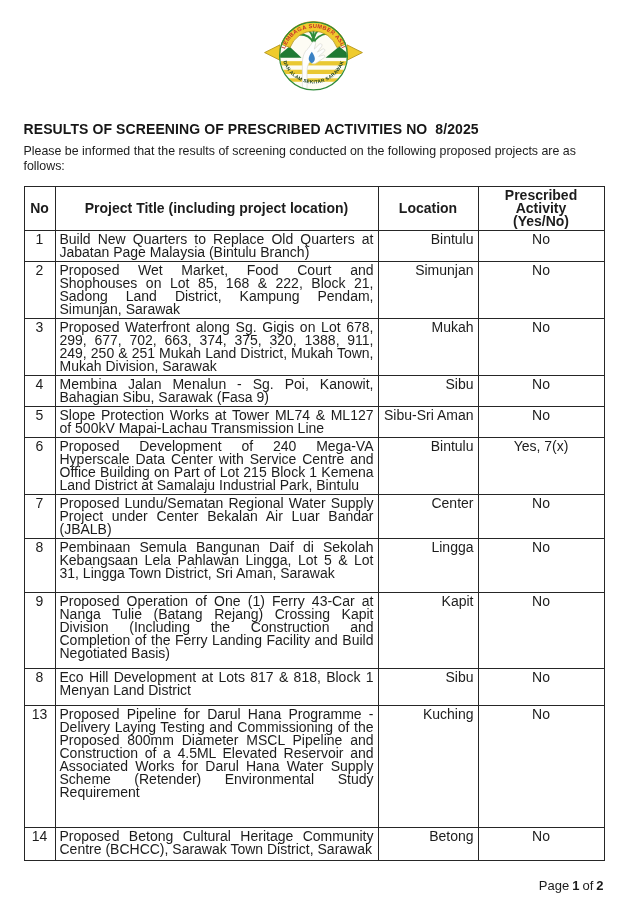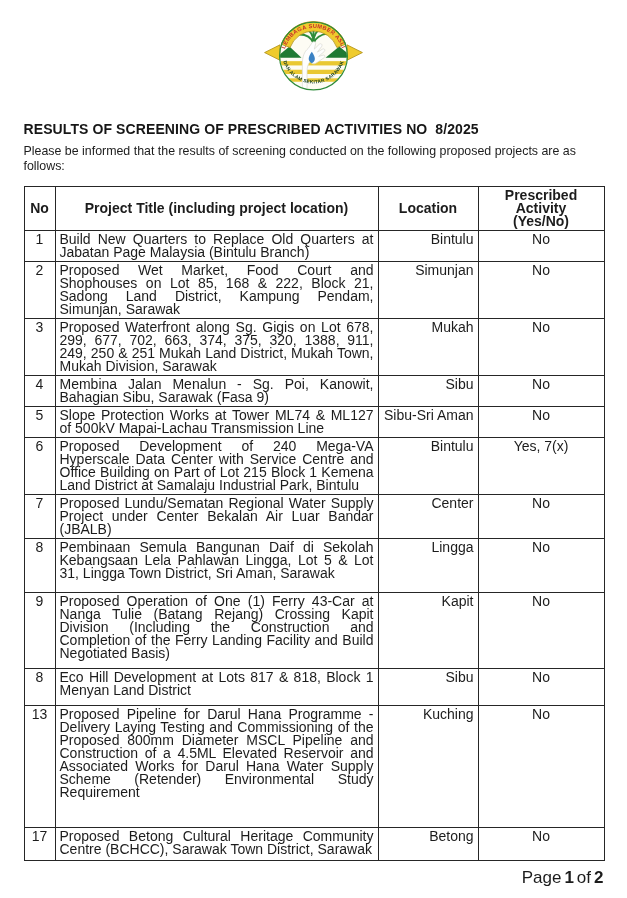--- a/index.html
+++ b/index.html
@@ -44,23 +44,23 @@
     font-weight:bold;
     text-align:center;
     vertical-align:middle;
     padding:2px 3px;
   }
   td.c-no{text-align:center;padding-left:1px;padding-right:1px;}
   td.c-title{text-align:justify;}
   td.c-loc{text-align:right;}
   td.c-pa{text-align:center;}
   .footer{
-    margin-top:7px;
+    margin-top:17px;
     text-align:right;
-    font-size:17px;
+    font-size:13px;
     color:#1c1c1c;
   }
   .footer b{font-weight:bold;}
   .sp{display:inline-block;width:3px;}
 </style>
 </head>
 <body>
 
 <div class="page">
 
@@ -201,21 +201,21 @@
         <td class="c-loc">Sibu</td>
         <td class="c-pa">No</td>
       </tr>
       <tr style="height:122px">
         <td class="c-no">13</td>
         <td class="c-title">Proposed Pipeline for Darul Hana Programme - Delivery Laying Testing and Commissioning of the Proposed 800mm Diameter MSCL Pipeline and Construction of a 4.5ML Elevated Reservoir and Associated Works for Darul Hana Water Supply Scheme (Retender) Environmental Study Requirement</td>
         <td class="c-loc">Kuching</td>
         <td class="c-pa">No</td>
       </tr>
       <tr style="height:33px">
-        <td class="c-no">17</td>
+        <td class="c-no">14</td>
         <td class="c-title">Proposed Betong Cultural Heritage Community Centre (BCHCC), Sarawak Town District, Sarawak</td>
         <td class="c-loc">Betong</td>
         <td class="c-pa">No</td>
       </tr>
     </tbody>
   </table>
 
   <div class="footer"><span>Page</span><span class="sp"></span><b>1</b><span class="sp"></span><span>of</span><span class="sp"></span><b>2</b></div>
 
 </div>

